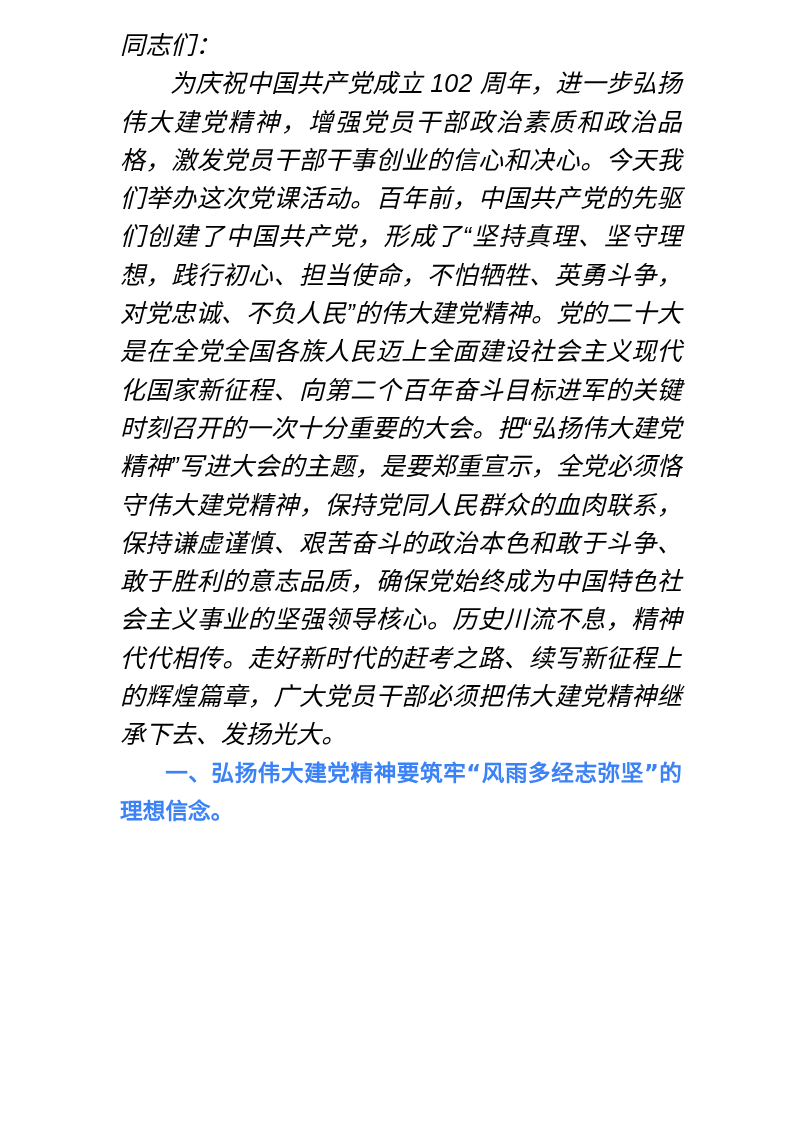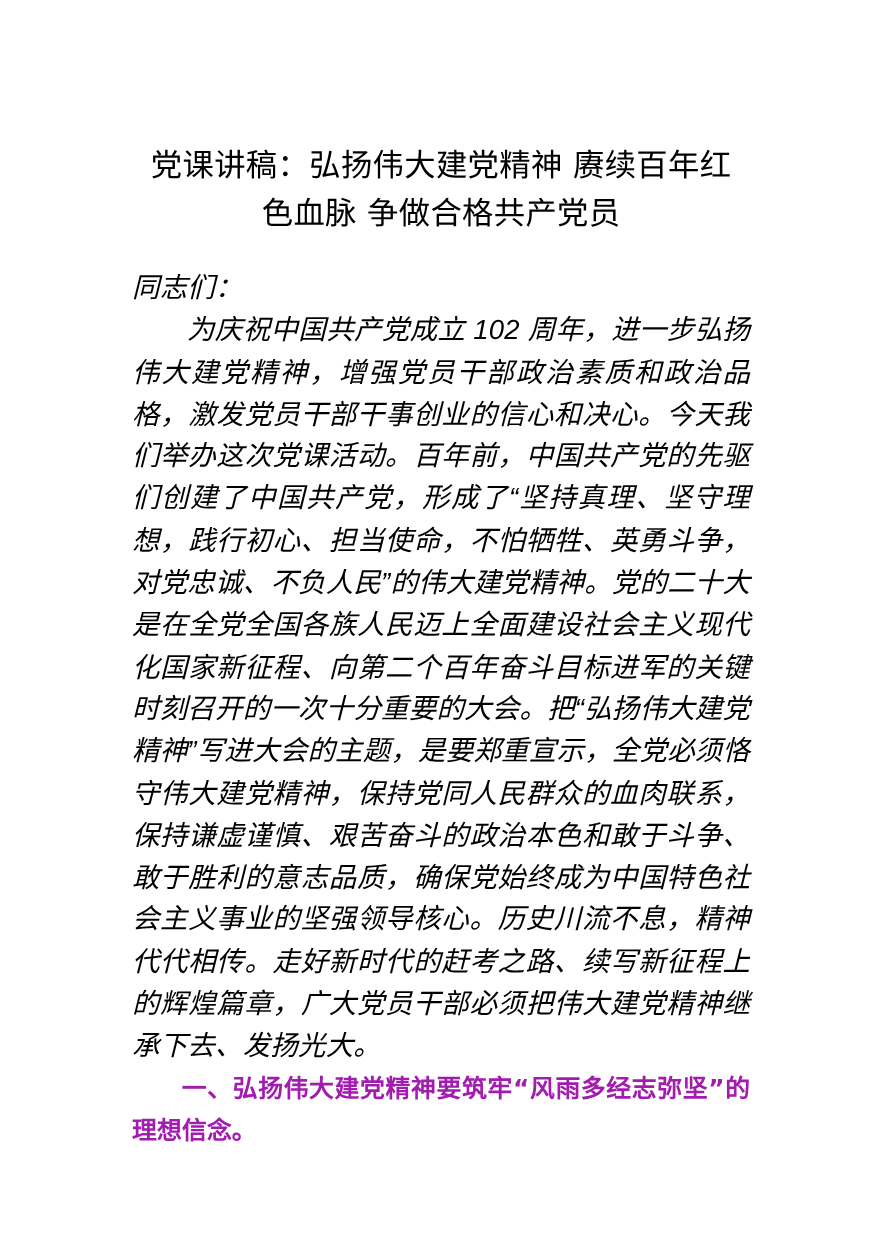--- a/index.html
+++ b/index.html
@@ -69,38 +69,34 @@
     text-indent: 2em;
   }
 
   
   .section-heading {
     font-family: "DejaVu Sans", "Liberation Sans", sans-serif;
     font-style: normal;
     font-weight: 700;
     font-size: 22.6px;
     line-height: 38.3px;
-    color: #a21caf;
+    color: #3b82f6;
     text-align: justify;
     text-justify: inter-ideograph;
     text-indent: 2em;
     margin: 0;
     letter-spacing: 0.1px;
   }
 </style>
 </head>
 <body>
 
 <div class="page">
   <div class="content">
 
-    <h1 class="doc-title">
-      <span class="title-line">党课讲稿：弘扬伟大建党精神 赓续百年红</span>
-      <span class="title-line">色血脉 争做合格共产党员</span>
-    </h1>
 
     <p class="body-text salutation">同志们：</p>
 
     <p class="body-text para">为庆祝中国共产党成立 102 周年，进一步弘扬伟大建党精神，增强党员干部政治素质和政治品格，激发党员干部干事创业的信心和决心。今天我们举办这次党课活动。百年前，中国共产党的先驱们创建了中国共产党，形成了“坚持真理、坚守理想，践行初心、担当使命，不怕牺牲、英勇斗争，对党忠诚、不负人民”的伟大建党精神。党的二十大是在全党全国各族人民迈上全面建设社会主义现代化国家新征程、向第二个百年奋斗目标进军的关键时刻召开的一次十分重要的大会。把“弘扬伟大建党精神”写进大会的主题，是要郑重宣示，全党必须恪守伟大建党精神，保持党同人民群众的血肉联系，保持谦虚谨慎、艰苦奋斗的政治本色和敢于斗争、敢于胜利的意志品质，确保党始终成为中国特色社会主义事业的坚强领导核心。历史川流不息，精神代代相传。走好新时代的赶考之路、续写新征程上的辉煌篇章，广大党员干部必须把伟大建党精神继承下去、发扬光大。</p>
 
     <p class="section-heading">一、弘扬伟大建党精神要筑牢“风雨多经志弥坚”的理想信念。</p>
 
 
   </div>
 </div>

